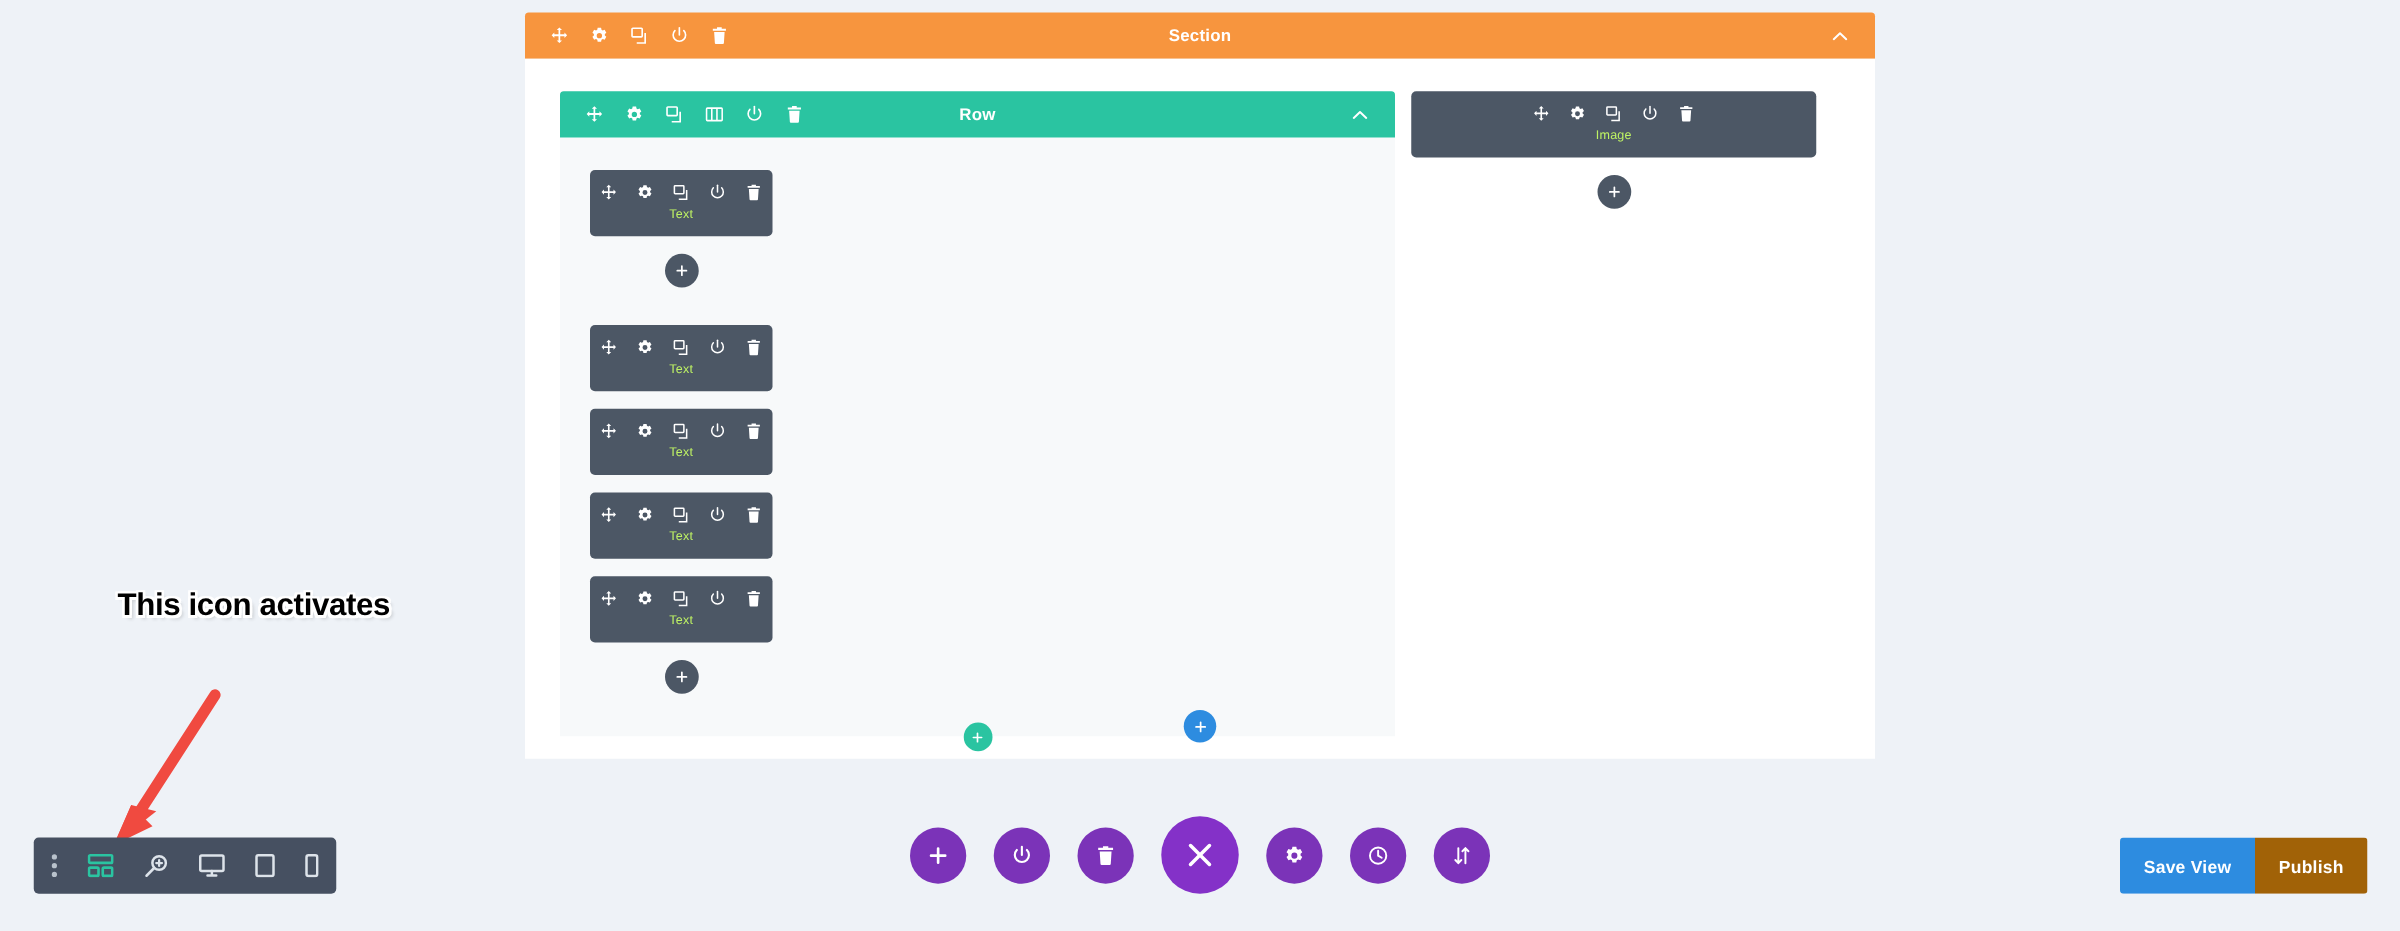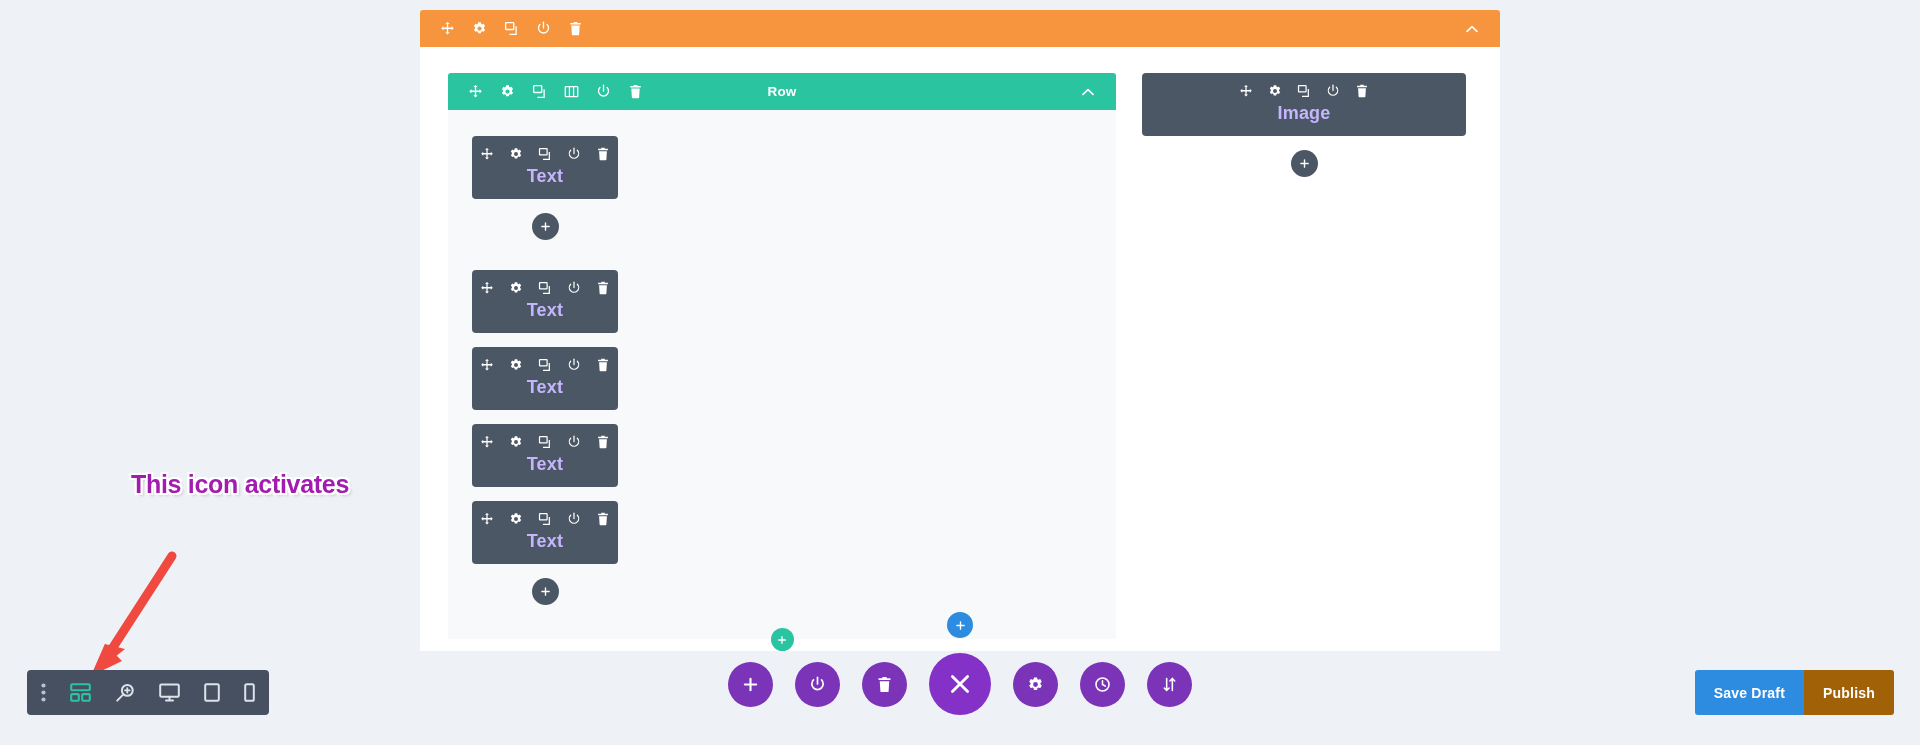--- a/index.html
+++ b/index.html
@@ -51,21 +51,21 @@
     width: 16px; height: 16px;
     cursor: pointer;
   }
 
   .section-body {
     background: #ffffff;
     padding: 26px 28px 0 28px;
     min-height: 560px;
     position: relative;
     display: flex;
-    gap: 26px;
+    gap: 13px;
     align-items: flex-start;
   }
 
   
   .row-wrap { width: 668px; }
   .row-body {
     background: #f7f9fa;
     padding: 26px 24px 34px 24px;
     display: flex;
     gap: 30px;
@@ -84,23 +84,23 @@
     display: flex;
     flex-direction: column;
     align-items: center;
     gap: 5px;
     margin-bottom: 14px;
     cursor: pointer;
   }
   .module-icons { display: flex; gap: 15px; align-items: center; }
   .module-icons .ic { width: 14px; height: 14px; display: block; cursor: pointer; }
   .module-label {
-    color: #c4b5fd;
-    font-size: 18px;
-    font-weight: bold;
+    color: #bef264;
+    font-size: 10px;
+    font-weight: normal;
     letter-spacing: .2px;
   }
 
   
   .addbtn {
     width: 27px; height: 27px;
     border-radius: 50%;
     display: flex; align-items: center; justify-content: center;
     cursor: pointer;
     flex: none;
@@ -180,27 +180,27 @@
     padding: 0 19px;
     cursor: pointer;
     letter-spacing: .2px;
   }
   .act-draft { background: #2d8ce0; }
   .act-publish { background: #a16207; }
 
   
   .annot {
     position: absolute;
-    left: 69px; top: 470px;
+    left: 94px; top: 470px;
     width: 280px;
-    text-align: right;
+    text-align: left;
     font-size: 25px;
     line-height: 1.18;
     font-weight: bold;
-    color: #a21caf;
+    color: #000000;
     letter-spacing: -.3px;
     text-shadow:
       -2px -2px 0 #fff,  2px -2px 0 #fff,
       -2px  2px 0 #fff,  2px  2px 0 #fff,
       -2px  0   0 #fff,  2px  0   0 #fff,
        0   -2px 0 #fff,  0    2px 0 #fff,
        3px  3px 3px rgba(0,0,0,.16);
     pointer-events: none;
   }
   .annot-arrow {
@@ -228,20 +228,21 @@
             <path d="M19.4 8.5v12.9H8.6"></path>
           </svg></span>
       <span class="ic"><svg viewBox="0 0 24 24" fill="none" stroke="#fff" stroke-width="2.1" stroke-linecap="round">
             <path d="M6.3 5.6a8 8 0 1011.4 0"></path>
             <path d="M12 2v9.2"></path>
           </svg></span>
       <span class="ic"><svg viewBox="0 0 24 24" fill="#fff">
             <path d="M9 1.4h6v1.8h5.4V5.6H3.6V3.2H9zM5.3 7.3h13.4l-.9 14.1a1.3 1.3 0 01-1.3 1.2H7.5a1.3 1.3 0 01-1.3-1.2z"></path>
           </svg></span>
     </div>
+    <div class="bar-title">Section</div>
     <span class="bar-collapse"><svg viewBox="0 0 24 24" fill="none" stroke="#fff" stroke-width="2.4" stroke-linecap="round" stroke-linejoin="round">
           <path d="M4.5 15.5L12 8.5l7.5 7"></path>
         </svg></span>
   </div>
 
   <div class="section-body">
 
     <div class="row-wrap">
       <div class="bar bar-row">
         <div class="bar-icons">
@@ -540,15 +541,15 @@
       </svg>
   </span>
   <span class="lbtn">
     <svg width="11" height="19" viewBox="0 0 11 19" fill="none" stroke="#dde3ea" stroke-width="2" stroke-linejoin="round">
         <rect x="1.2" y="1.2" width="8.6" height="16.6" rx="1.6"></rect>
       </svg>
   </span>
 </div>
 
 <div class="right-actions">
-  <div class="act act-draft">Save Draft</div>
+  <div class="act act-draft">Save View</div>
   <div class="act act-publish">Publish</div>
 </div>
 
 </body></html>

